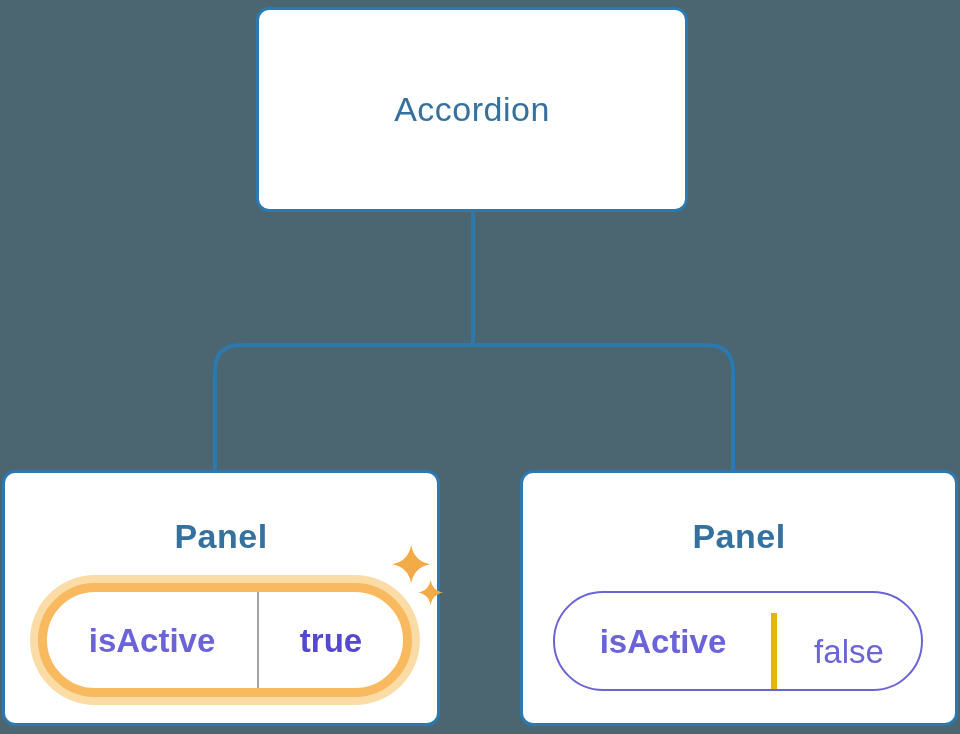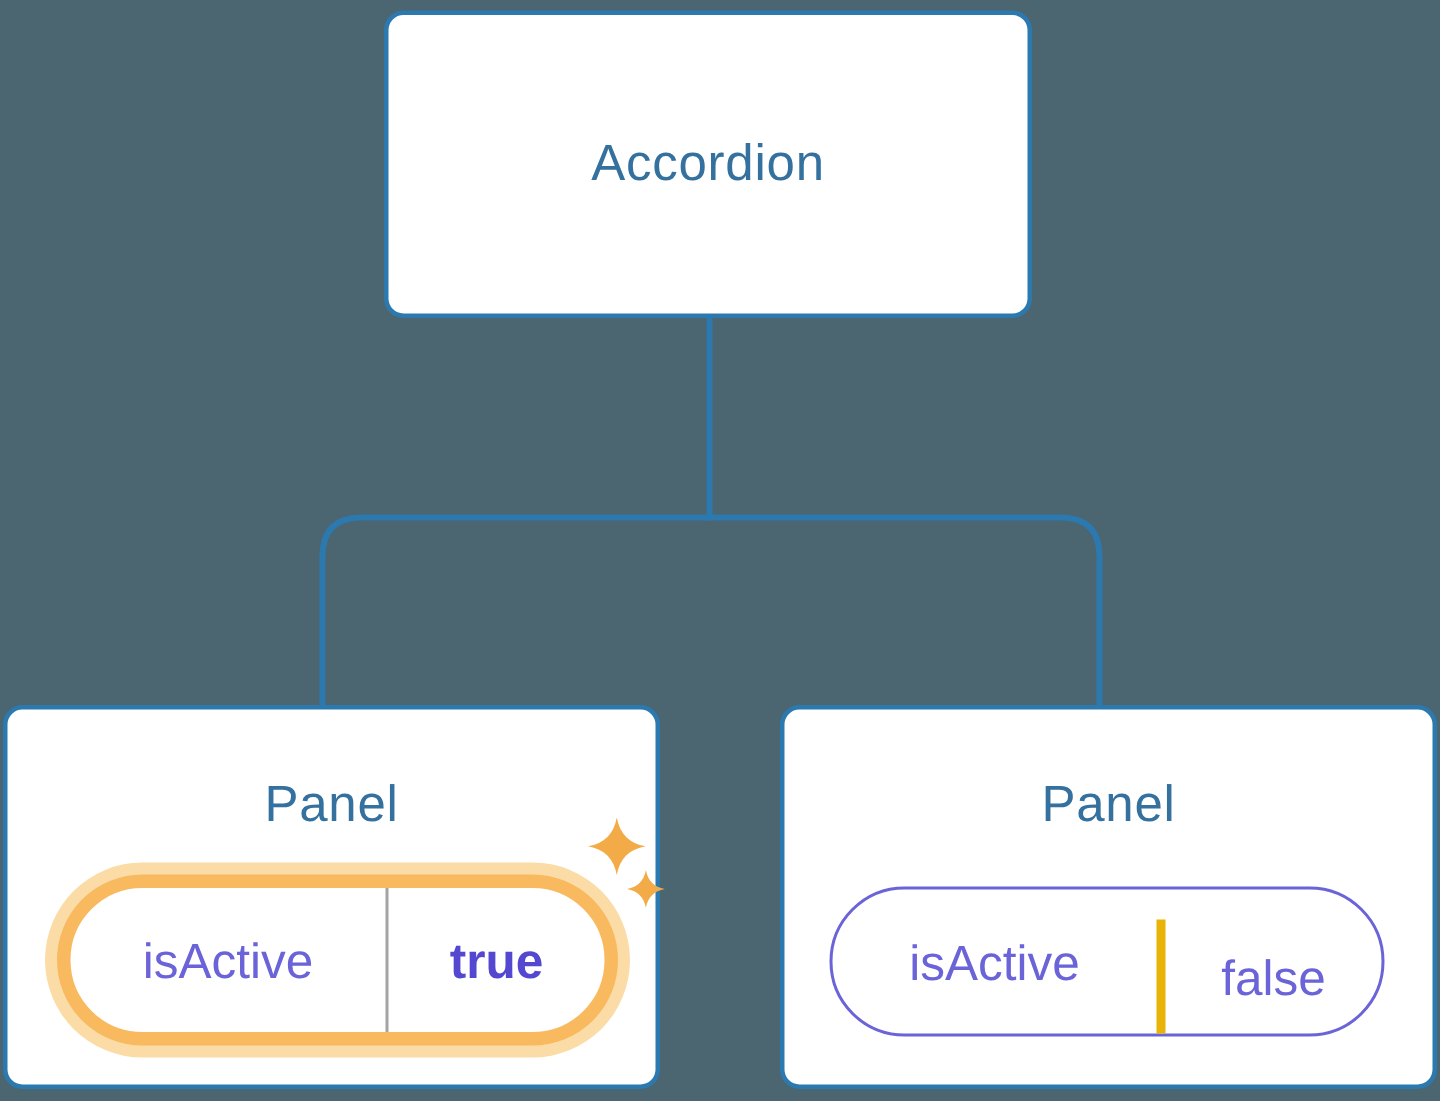--- a/index.html
+++ b/index.html
@@ -42,21 +42,21 @@
     font-weight: 500;
     color: #35719E;
     letter-spacing: 0.5px;
   }
   .node-panel-left  { left: 2px;   top: 470px; width: 438px; height: 256px; }
   .node-panel-right { left: 520px; top: 470px; width: 438px; height: 256px; }
   .panel-title {
     text-align: center;
     margin-top: 46px;
     font-size: 34px;
-    font-weight: 400;
+    font-weight: 700;
     color: #35719E;
     line-height: 1;
     letter-spacing: 0.5px;
   }
   .pill {
     position: absolute;
     box-sizing: border-box;
     display: flex;
     background: #FFFFFF;
     border-radius: 999px;
@@ -74,21 +74,21 @@
     border: 2px solid #6B63D8;
   }
   .pill-cell {
     display: flex;
     align-items: center;
     justify-content: center;
     font-size: 33px;
     color: #6B63D8;
     line-height: 1;
   }
-  .pill-key { flex: 0 0 59%; }
+  .pill-key { flex: 0 0 59%; font-weight: bold; }
   .pill-val { flex: 1 1 auto; }
   .pill-active .pill-val {
     border-left: 2px solid #a3a3a3;
     font-weight: bold;
     color: #5348CF;
   }
   .pill-inactive .pill-val {
     border-left: 6px solid #eab308;
     margin-top: 20px;
   }

